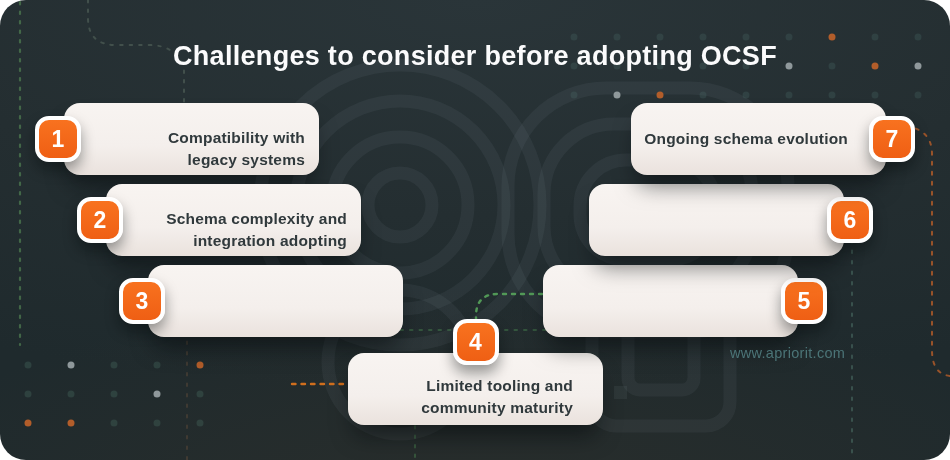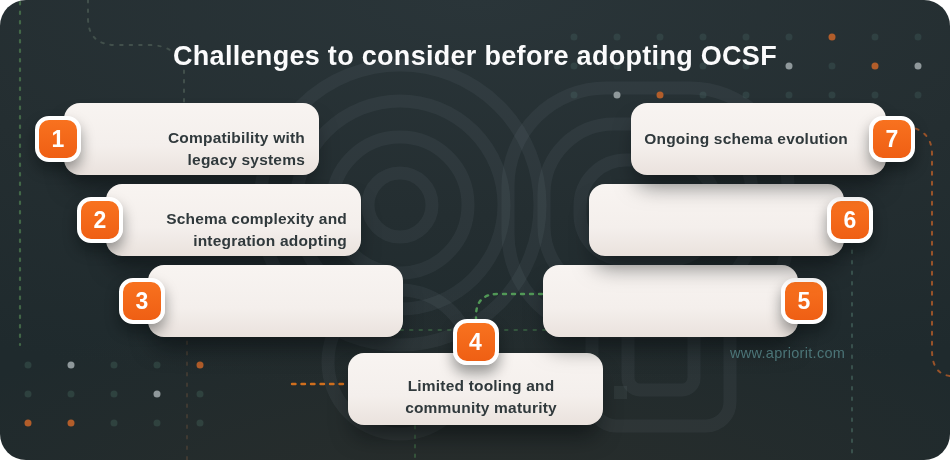--- a/index.html
+++ b/index.html
@@ -26,21 +26,21 @@
     border-radius:16px;
     box-shadow:0 16px 22px -6px rgba(6,10,11,0.55);
     display:flex; align-items:center;
   }
   .card-text {
     width:100%; font-size:15.5px; font-weight:bold; color:#30393c;
     line-height:1.42; white-space:pre-line; letter-spacing:0.2px;
   }
   .badge-left  .card-text { padding-left:38px;  padding-right:14px; text-align:right;margin-top:20px; }
   .badge-right .card-text { padding-right:38px; padding-left:13px;  text-align:right; }
-  .badge-top   .card-text { padding:16px 3px 0 14px; text-align:center; }
+  .badge-top   .card-text { padding:16px 30px 0 14px; text-align:right; }
 
   .badge {
     position:absolute; width:46px; height:46px;
     background:linear-gradient(180deg,#f8721f 0%,#ef5f14 100%);
     border:4px solid #ffffff; border-radius:14px;
     display:flex; align-items:center; justify-content:center;
     box-shadow:0 8px 14px rgba(6,10,11,0.40);
   }
   .badge-left  .badge { left:-29px;  top:50%; transform:translateY(-50%); }
   .badge-right .badge { right:-29px; top:50%; transform:translateY(-50%); }

